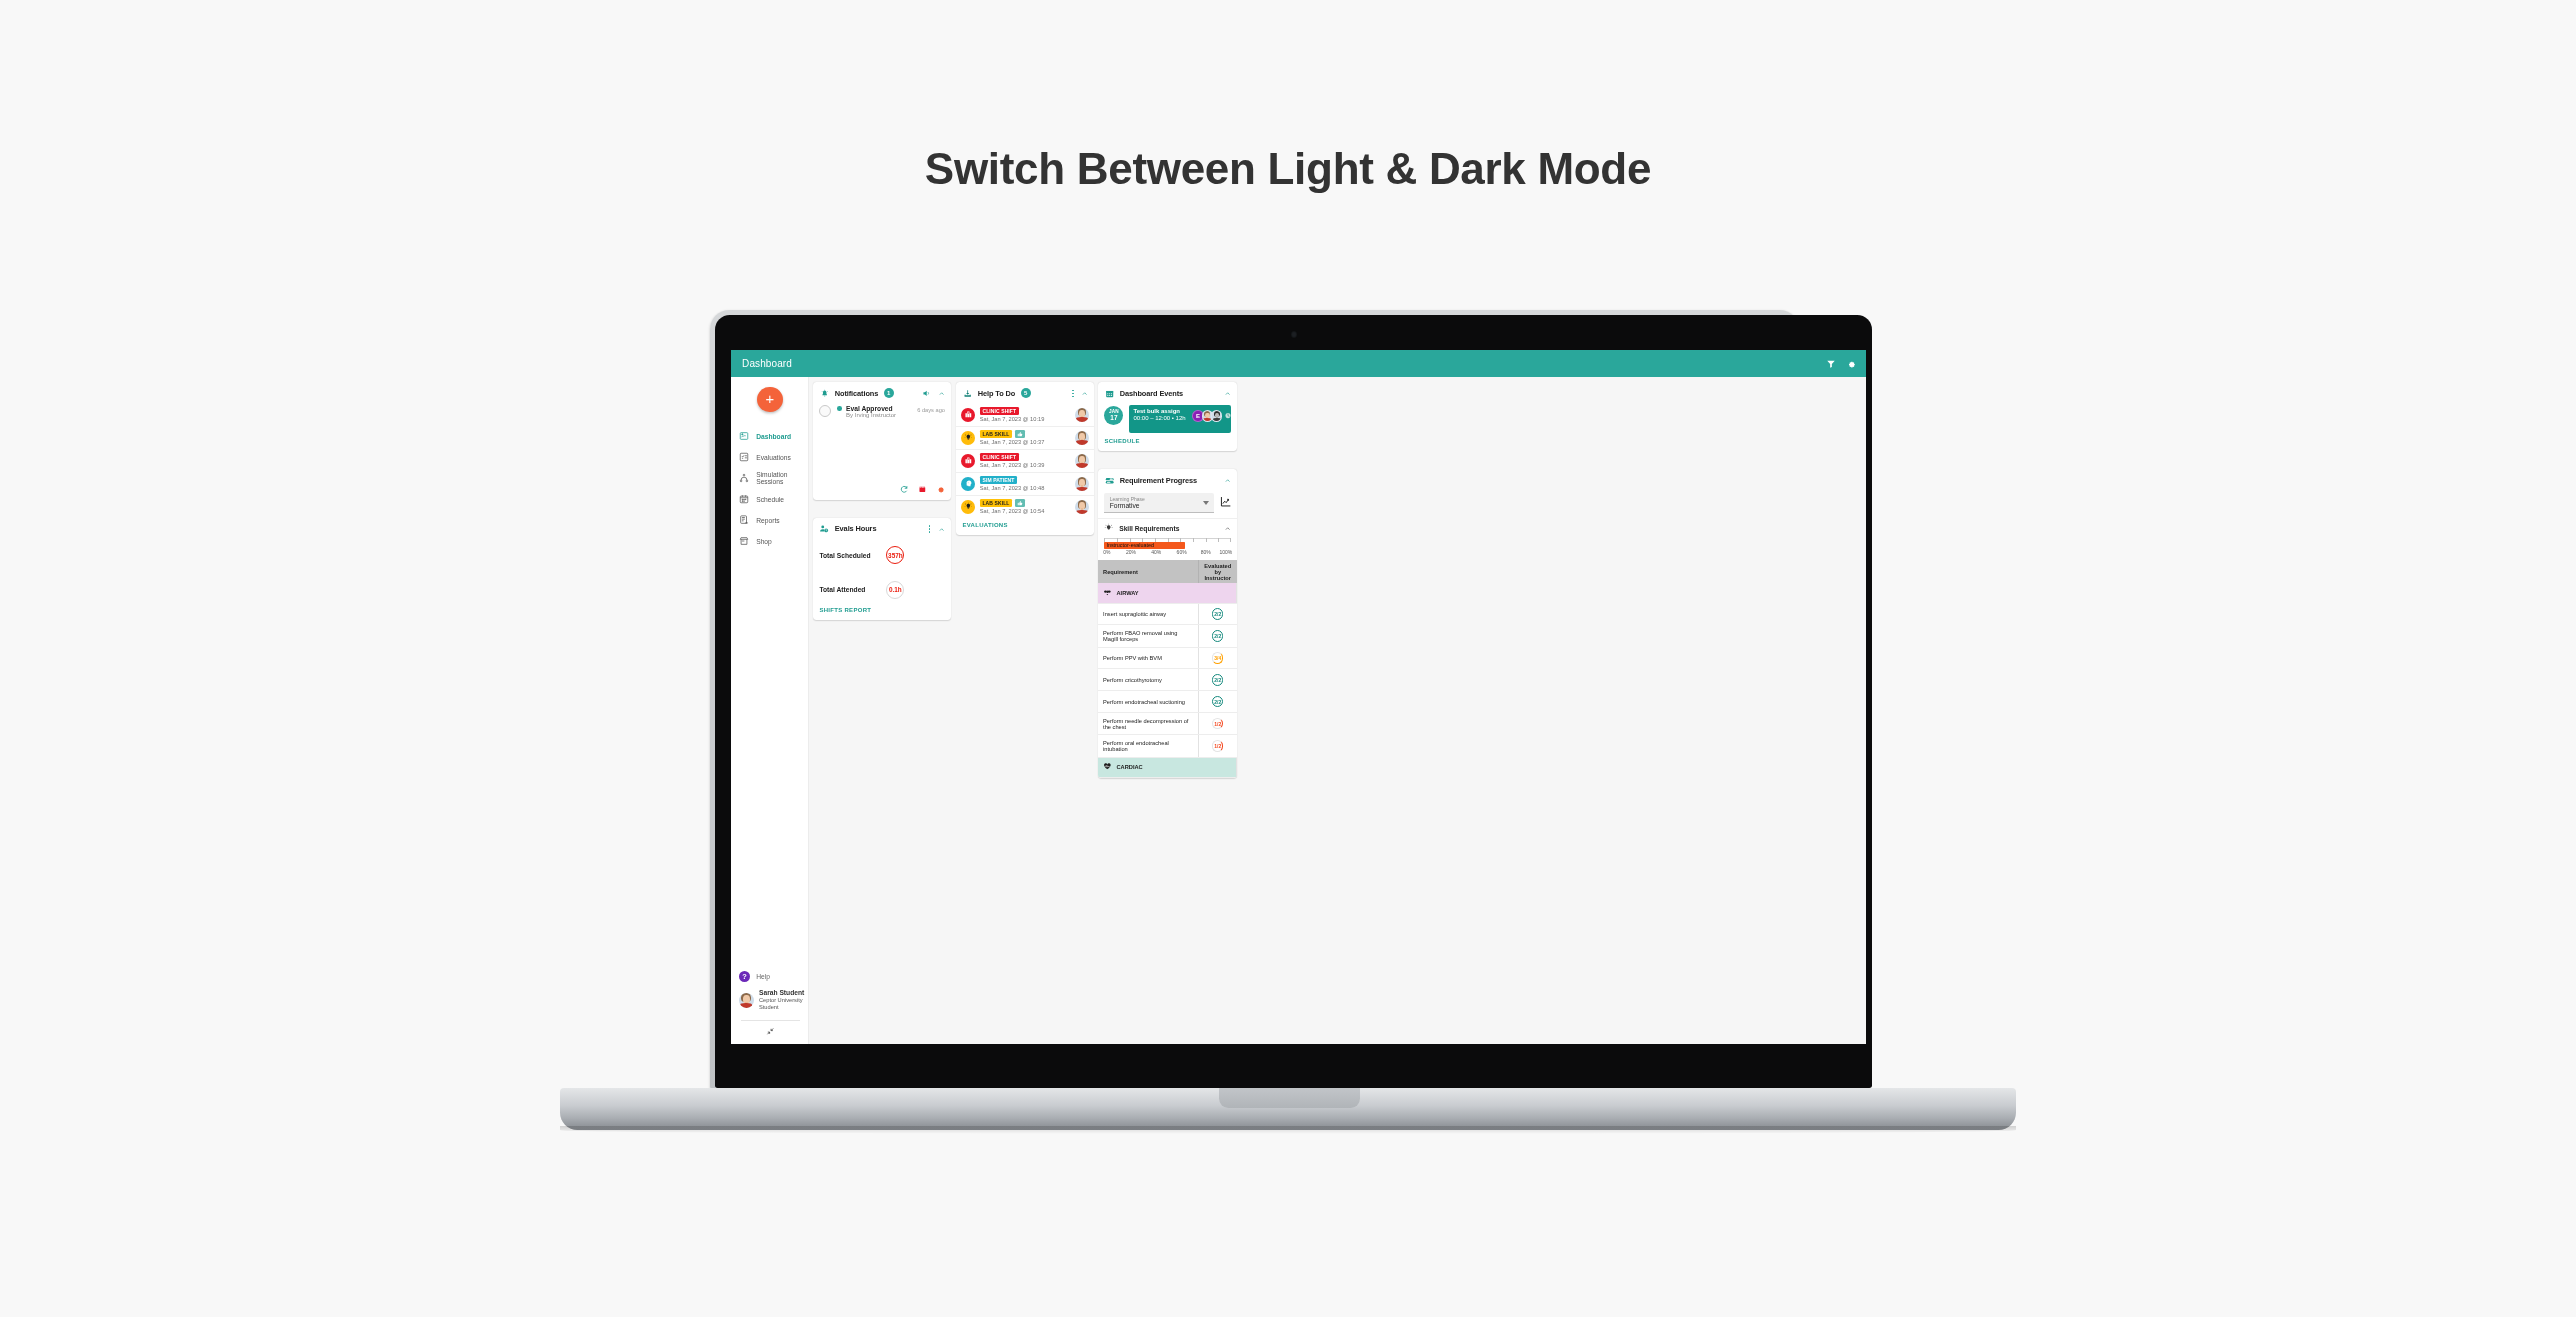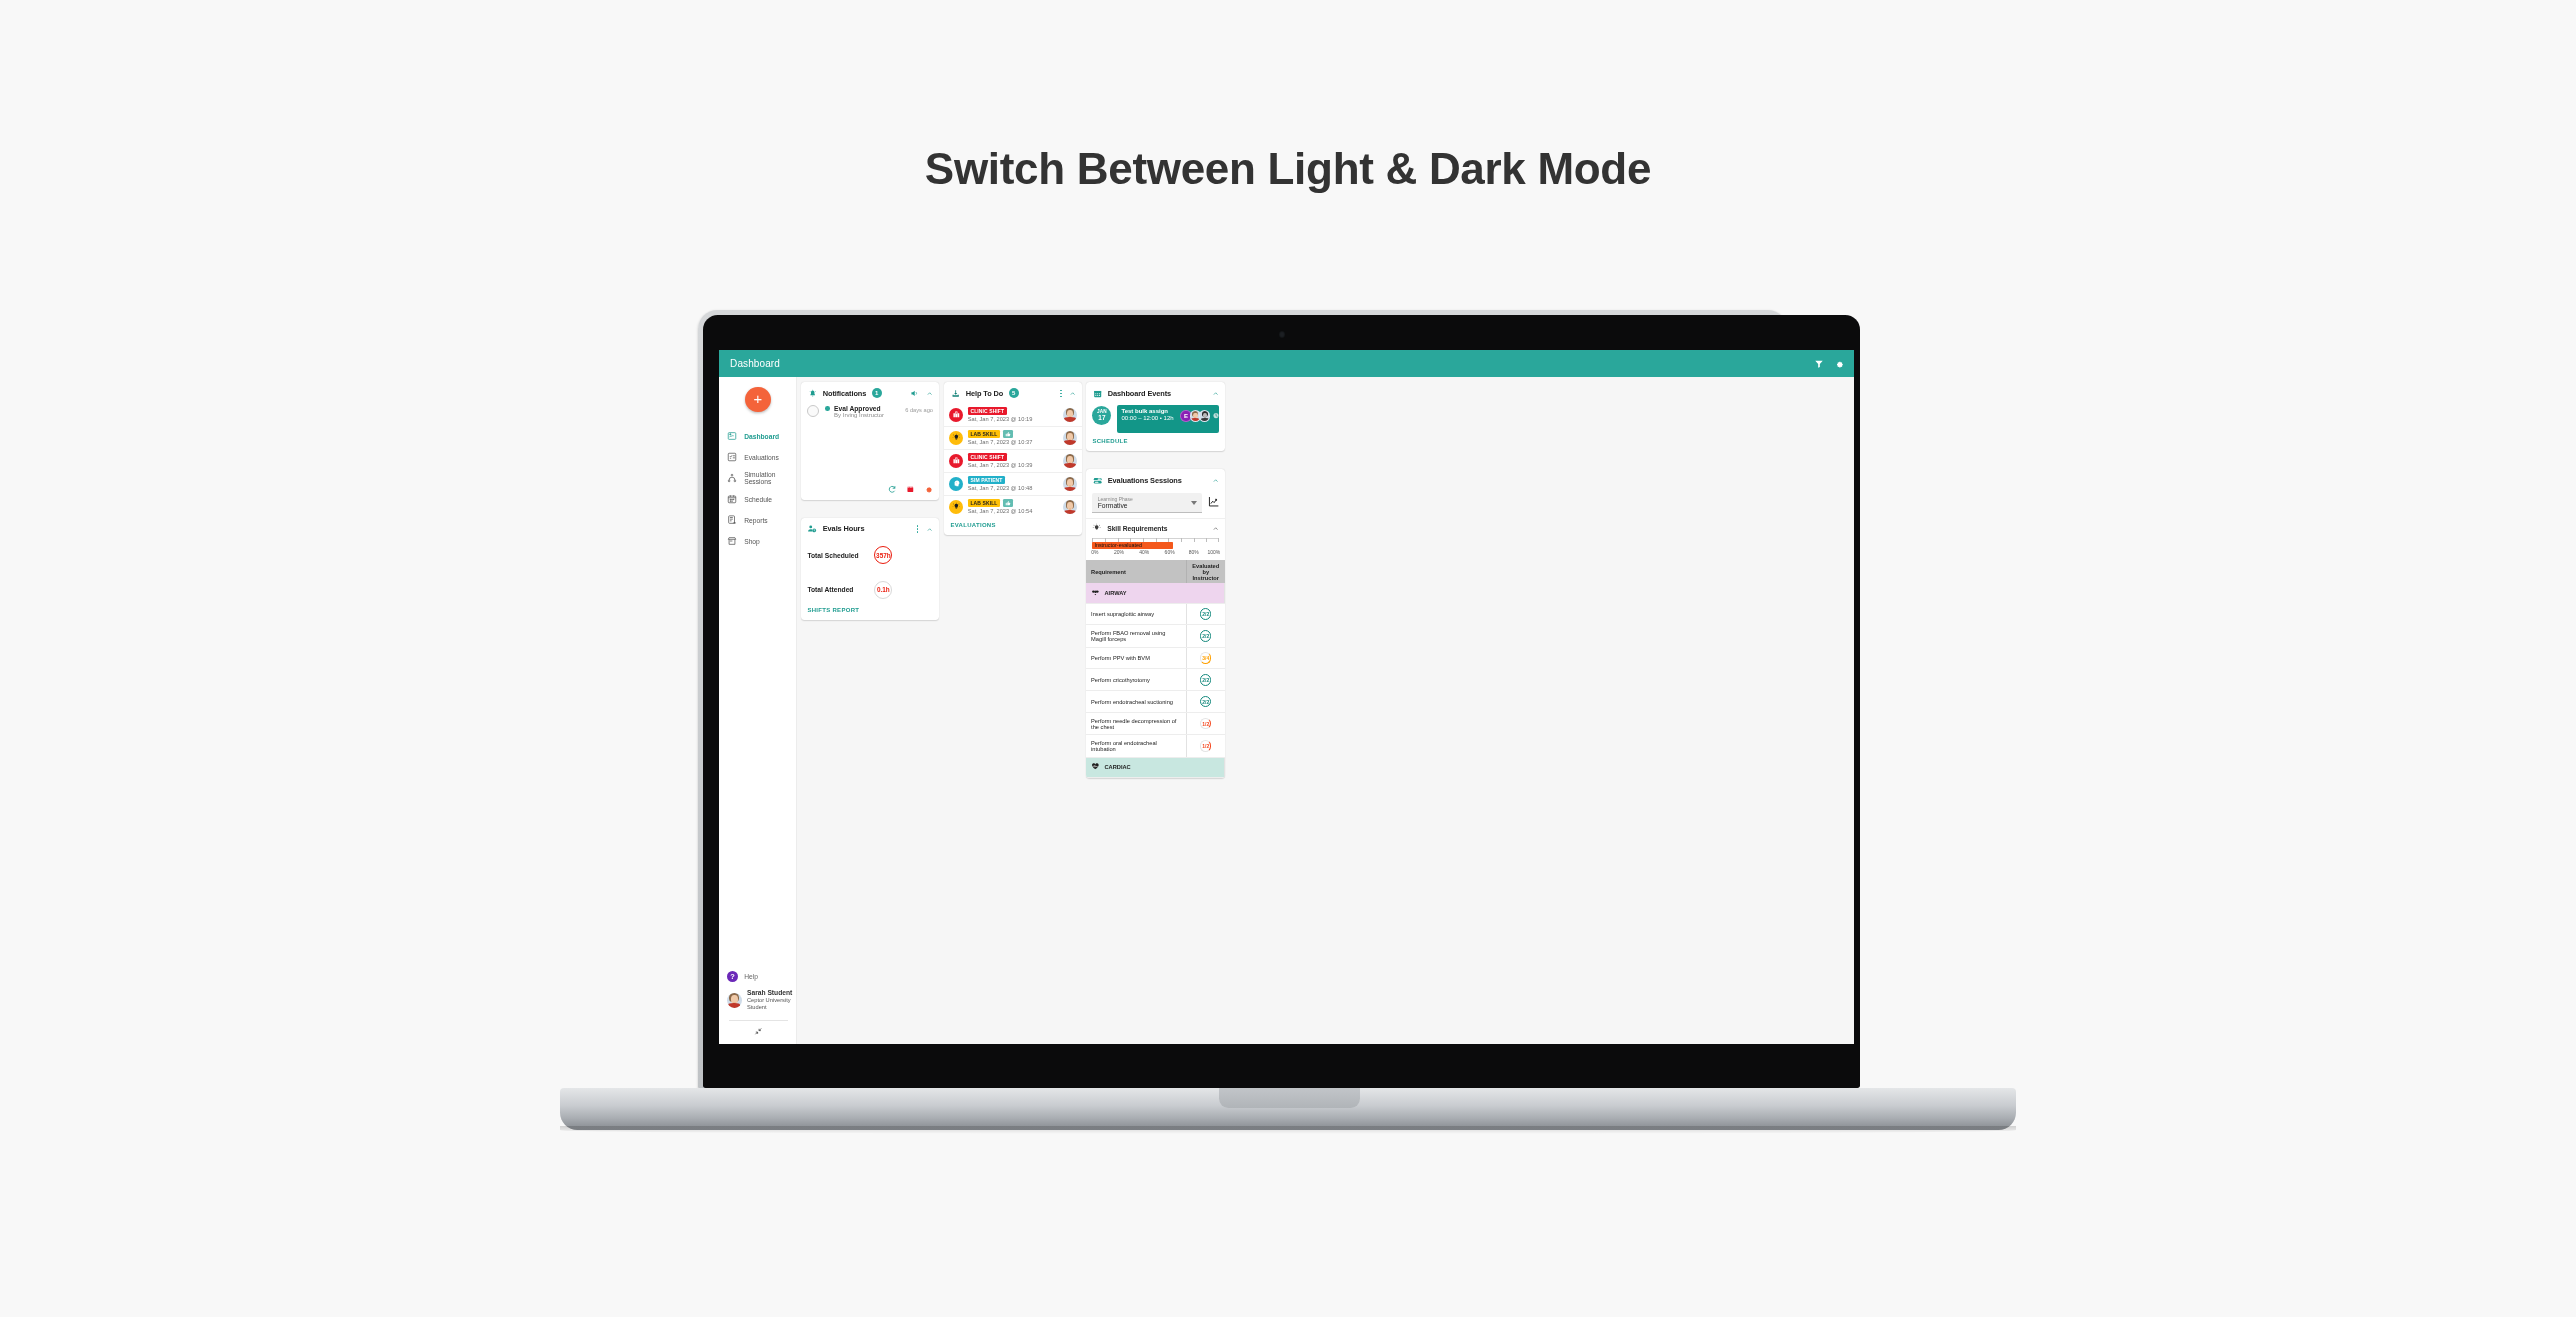--- a/index.html
+++ b/index.html
@@ -18,21 +18,21 @@
     font-size: 44px;
     font-weight: bold;
     color: #333333;
     letter-spacing: -0.3px;
   }
 
   
   .laptop { position: absolute; left: 698px; top: 310px; width: 1181px; height: 818px; }
 
   .lid {
-    position: absolute; left: 0; top: 0;
+    position: absolute; left: 12px; top: 0;
     width: 1089px; height: 782px;
     background: linear-gradient(180deg,#d6d8da 0%, #bfc2c5 100%);
     border-radius: 19px 19px 5.4px 5.4px;
     box-shadow: 0 1.3px 2.7px rgba(0,0,0,.2);
   }
   .bezel {
     position: absolute; left: 5.4px; top: 5.4px;
     width: 1157px; height: 773px;
     background: #0b0b0c;
     border-radius: 14.8px 14.8px 2.7px 2.7px;
@@ -759,21 +759,21 @@
             <div class="card" style="margin-bottom:0;">
               <div class="card-head">
                 <span class="hicon">
                   <svg width="9.4" height="9.4" viewBox="0 0 24 24" fill="#1f9c90">
                     <rect x="2" y="5" width="20" height="6" rx="3"></rect>
                       <rect x="2" y="13" width="20" height="6" rx="3"></rect>
                     <rect x="12" y="6.6" width="8" height="2.8" rx="1.4" fill="#fff"></rect>
                       <rect x="5" y="14.6" width="9" height="2.8" rx="1.4" fill="#fff"></rect>
                   </svg>
                 </span>
-                <span class="card-title">Evaluations Sessions</span>
+                <span class="card-title">Requirement Progress</span>
                 <span class="head-actions">
                   <span class="chev">
                     <svg width="7.4" height="7.4" viewBox="0 0 24 24" fill="none" stroke="#1f9c90" stroke-width="2.2">
                         <path d="M6 15l6-6 6 6"></path>
                       </svg>
                   </span>
                 </span>
               </div>
 
               <div class="select-wrap">

